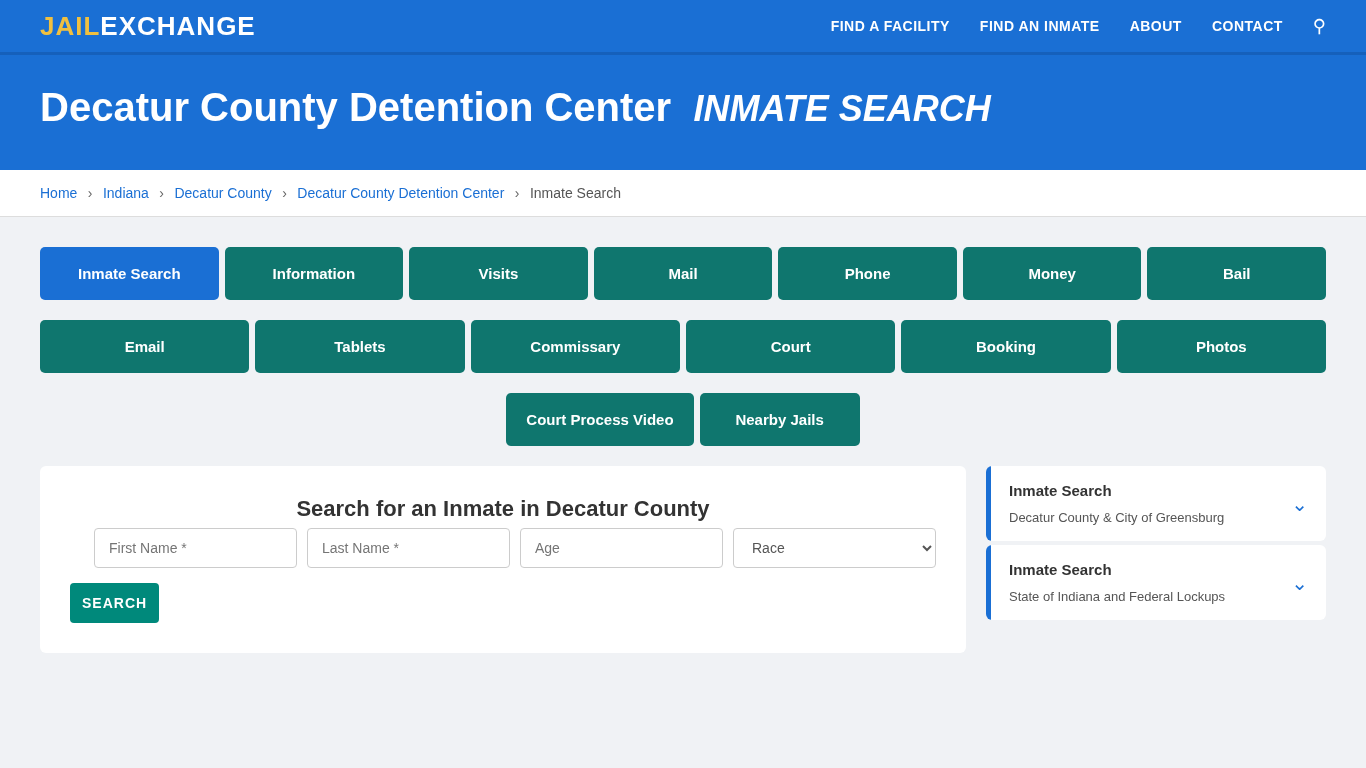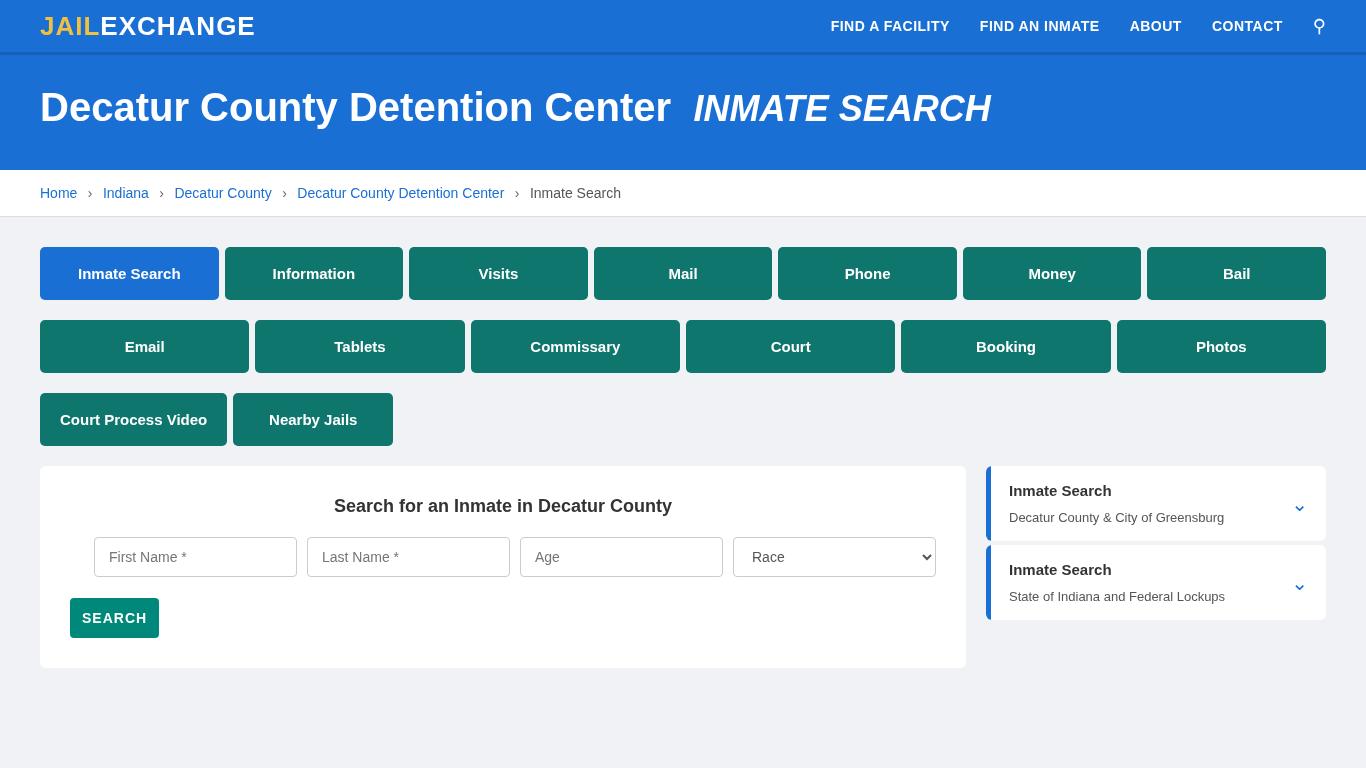--- a/index.html
+++ b/index.html
@@ -116,29 +116,29 @@
 
     
     .search-card {
       background: white;
       border-radius: 6px;
       padding: 30px;
       flex: 1;
       min-width: 0;
     }
     .search-card h2 {
-      font-size: 18px;
-      font-weight: 700;
-      margin-bottom: 20px;
+      font-size: 22px;
+      font-weight: 700;
+      margin-bottom: 6px;
       text-align: center;
     }
     .form-row {
       display: flex;
       gap: 10px;
-      margin-bottom: 21px;
+      margin-bottom: 15px;
       flex-wrap: wrap;
       padding-left: 24px;
     }
     .form-row input, .form-row select {
       flex: 1;
       padding: 10px 14px;
       border: 1px solid #ccc;
       border-radius: 4px;
       font-size: 14px;
       min-width: 100px;
@@ -243,21 +243,21 @@
 
   <div class="tabs-grid">
     <button class="tab-btn">Email</button>
     <button class="tab-btn">Tablets</button>
     <button class="tab-btn">Commissary</button>
     <button class="tab-btn">Court</button>
     <button class="tab-btn">Booking</button>
     <button class="tab-btn">Photos</button>
   </div>
 
-  <div class="tabs-grid" style="">
+  <div class="tabs-grid" style="justify-content: center;">
     <button class="tab-btn" style="flex: 0 0 auto; min-width: 160px;">Court Process Video</button>
     <button class="tab-btn" style="flex: 0 0 auto; min-width: 160px;">Nearby Jails</button>
   </div>
 
   <div class="two-col">
 
     <div class="search-card">
       <h2>Search for an Inmate in Decatur County</h2>
       <div class="form-row">
         <input type="text" placeholder="First Name *" style="">

